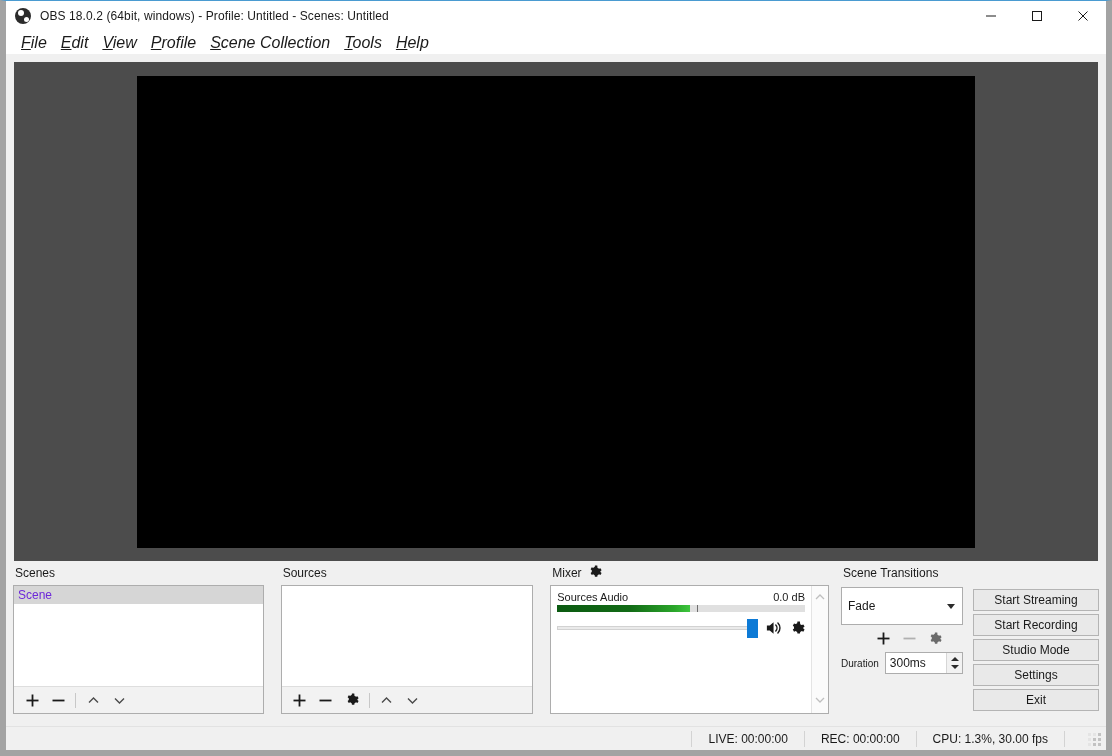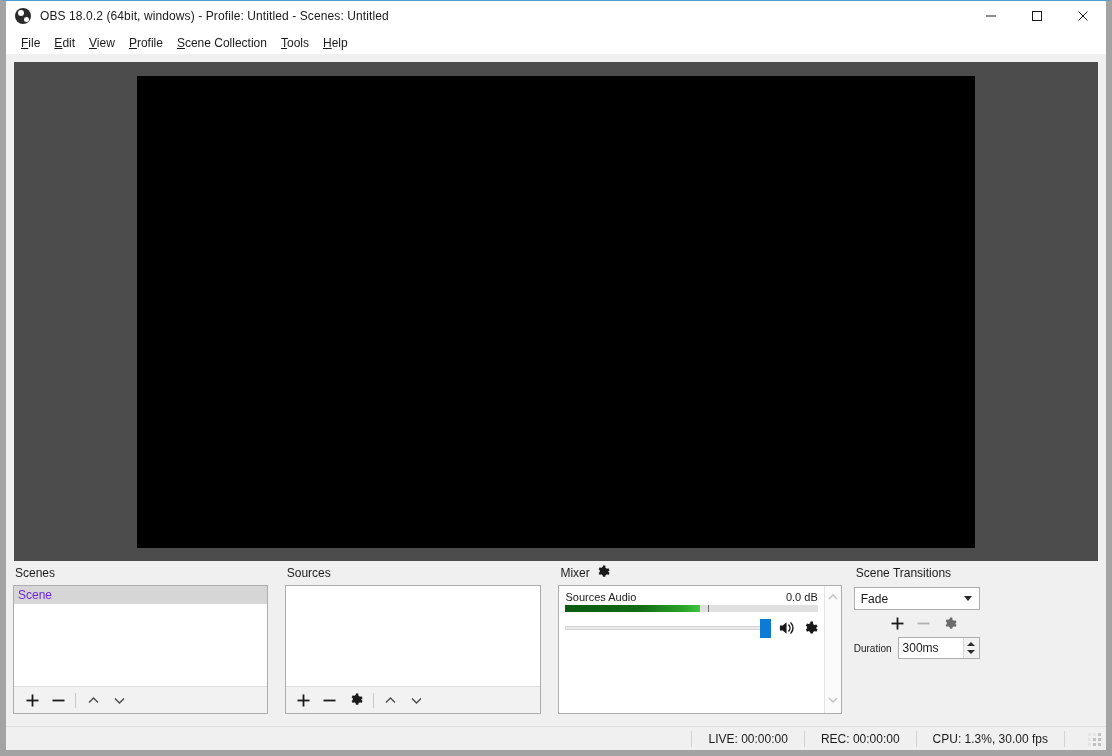--- a/index.html
+++ b/index.html
@@ -70,24 +70,25 @@
   
   .menubar {
     height: 23px;
     background: #ffffff;
     display: flex;
     align-items: center;
     padding-left: 8px;
     flex: 0 0 23px;
   }
   .menuitem {
-    font-size: 12px;
+    font-size: 16px;
     color: #1a1a1a;
     padding: 2px 7px;
     white-space: nowrap;
+    font-style: italic;
   }
   .menuitem .mn { text-decoration: underline; }
 
   
   .preview-wrap {
     flex: 1 1 auto;
     background: #f0f0f0;
     padding: 8px 8px 0 8px;
     min-height: 0;
   }
@@ -213,21 +214,21 @@
     align-items: center;
     padding: 3px 0;
     flex: 0 0 17px;
   }
   .sb-arrow { color: #bfbfbf; }
 
   
   .trans-body { display: flex; gap: 10px; padding-top: 2px; }
   .trans-left { width: 126px; }
   .combo {
-    height: 23px;
+    height: 38px;
     border: 1px solid #adadad;
     background: #ffffff;
     display: flex; align-items: center;
     padding: 0 4px 0 6px;
     font-size: 12px; color: #1a1a1a;
     justify-content: space-between;
   }
   .caret {
     width: 0; height: 0;
     border-left: 4px solid transparent;
@@ -516,20 +517,27 @@
             <div class="spin">
               <span>300ms</span>
               <span class="spin-btns">
                 <i class="spin-up"></i>
                 <i class="spin-dn"></i>
               </span>
             </div>
           </div>
         </div>
 
+        <div class="ctrl-buttons">
+          <div class="ctrl-btn">Start Streaming</div>
+          <div class="ctrl-btn">Start Recording</div>
+          <div class="ctrl-btn">Studio Mode</div>
+          <div class="ctrl-btn">Settings</div>
+          <div class="ctrl-btn">Exit</div>
+        </div>
       </div>
     </div>
 
   </div>
 
   <div class="statusbar">
     <div class="status-cell">LIVE: 00:00:00</div>
     <div class="status-cell">REC: 00:00:00</div>
     <div class="status-cell">CPU: 1.3%, 30.00 fps</div>
     <div class="status-spacer"></div>

